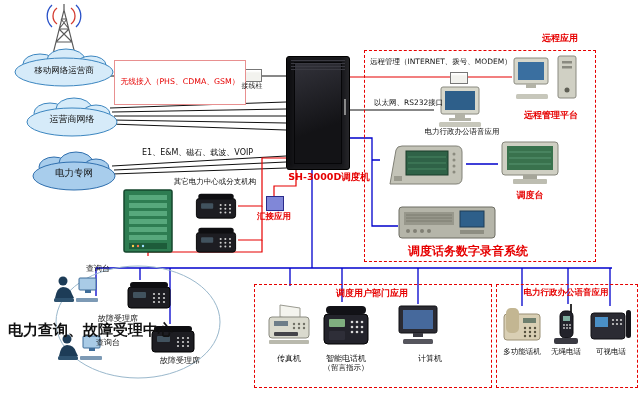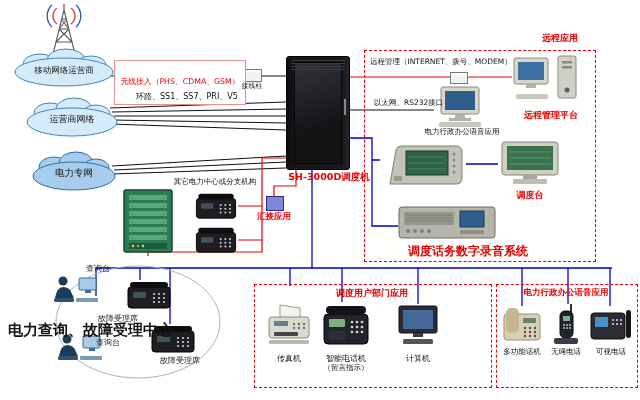--- a/index.html
+++ b/index.html
@@ -103,21 +103,21 @@
       <ellipse cx="66" cy="18" rx="13" ry="9" fill="#a8cdec" stroke="#2f6fae"></ellipse>
       <ellipse cx="44" cy="26" rx="41" ry="14" fill="#a8cdec" stroke="#2f6fae"></ellipse>
       <ellipse cx="44" cy="25" rx="37" ry="12" fill="#a8cdec" stroke="none"></ellipse>
     </svg>
   </div>
   <div class="lbl" style="left:30px;top:168px;width:88px;font-size:9.5px;">电力专网</div>
 
   <div class="lbl red" style="left:114px;top:60px;width:130px;font-size:7.8px;font-weight:normal;border:1px solid #e89090;background:#fff;padding:17px 0;">无线接入（PHS、CDMA、GSM）</div>
   <div class="smallbox" style="left:243px;top:69px;width:17px;height:11px;"></div>
   <div class="lbl" style="left:234px;top:82px;width:36px;font-size:7px;">接线柱</div>
-  <div class="lbl tl" style="left:136px;top:92px;width:150px;">环路、SS1、SS7、PRI、V5</div>
+  <div class="lbl tl" style="left:142px;top:148px;width:150px;">E1、E&amp;M、磁石、载波、VOIP</div>
 
   <div class="rack" style="left:286px;top:56px;width:62px;height:112px;">
     <div class="door"></div>
     <div class="vents"></div>
     <div class="handle"></div>
   </div>
   <div class="lbl red" style="left:270px;top:172px;width:118px;font-size:9.5px;">SH-3000D调度机</div>
 
   <div class="lbl red" style="left:526px;top:33px;width:68px;font-size:9px;">远程应用</div>
   <div class="lbl tl" style="left:370px;top:58px;width:200px;font-size:7.5px;">远程管理（INTERNET、拨号、MODEM）</div>
@@ -367,21 +367,21 @@
   <div class="lbl" style="left:314px;top:364px;width:64px;font-size:7.5px;">（留言指示）</div>
 
   <div class="node" style="left:394px;top:304px;width:48px;height:46px;">
     <svg viewBox="0 0 48 46">
       <rect x="5" y="2" width="38" height="27" rx="2" fill="#2b2b33" stroke="#101014"></rect>
       <rect x="9" y="6" width="30" height="19" fill="#46699c"></rect>
       <rect x="19" y="29" width="10" height="4" fill="#3a3a42"></rect>
       <rect x="9" y="35" width="30" height="5" rx="1.5" fill="#55555d"></rect>
     </svg>
   </div>
-  <div class="lbl" style="left:394px;top:354px;width:48px;">计算机</div>
+  <div class="lbl" style="left:394px;top:354px;width:48px;text-align:right;">计算机</div>
 
   <div class="lbl red" style="left:496px;top:288px;width:140px;font-size:8.5px;font-family:Liberation Serif, serif;">电力行政办公语音应用</div>
   <div class="node" style="left:502px;top:306px;width:40px;height:40px;">
     <svg viewBox="0 0 40 40">
       <rect x="2" y="8" width="36" height="26" rx="3" fill="#d9cfb4" stroke="#9a8f74"></rect>
       <rect x="4" y="2" width="13" height="25" rx="5" fill="#c3b692"></rect>
       <rect x="21" y="12" width="13" height="5" fill="#6e7f6e"></rect>
       <g fill="#55503e">
           <circle cx="23" cy="22" r="1.2"></circle>
           <circle cx="28" cy="22" r="1.2"></circle>

